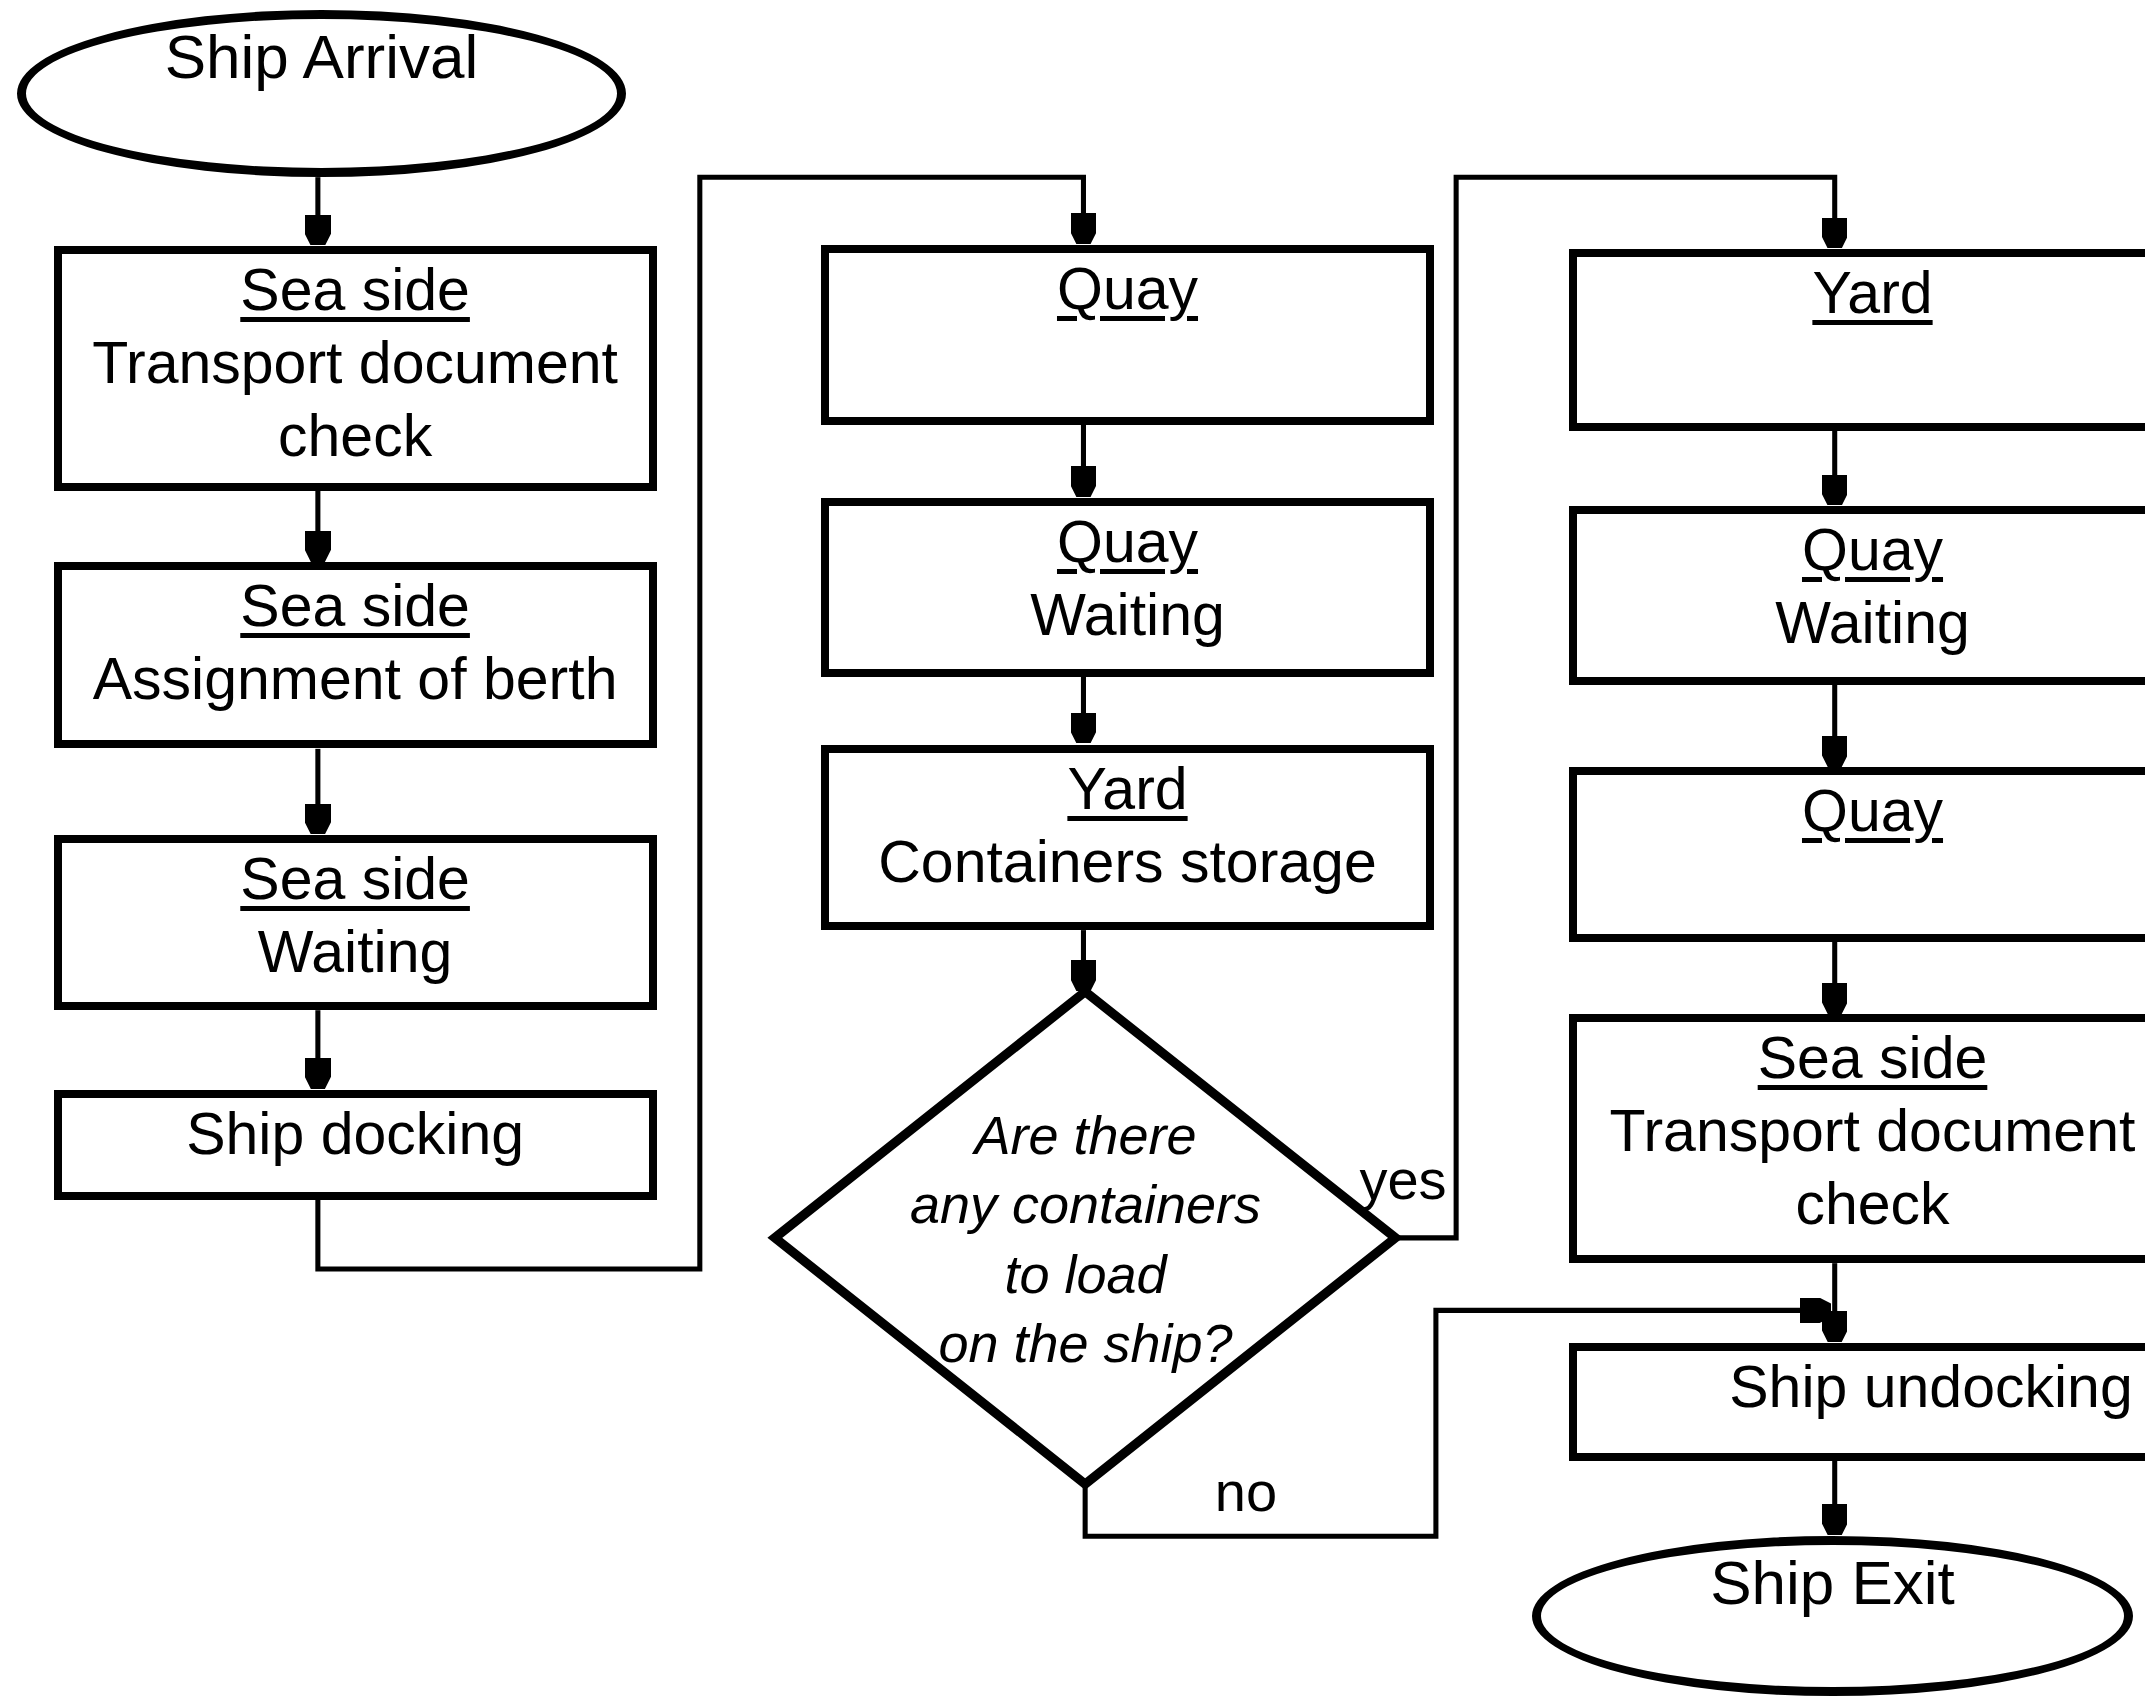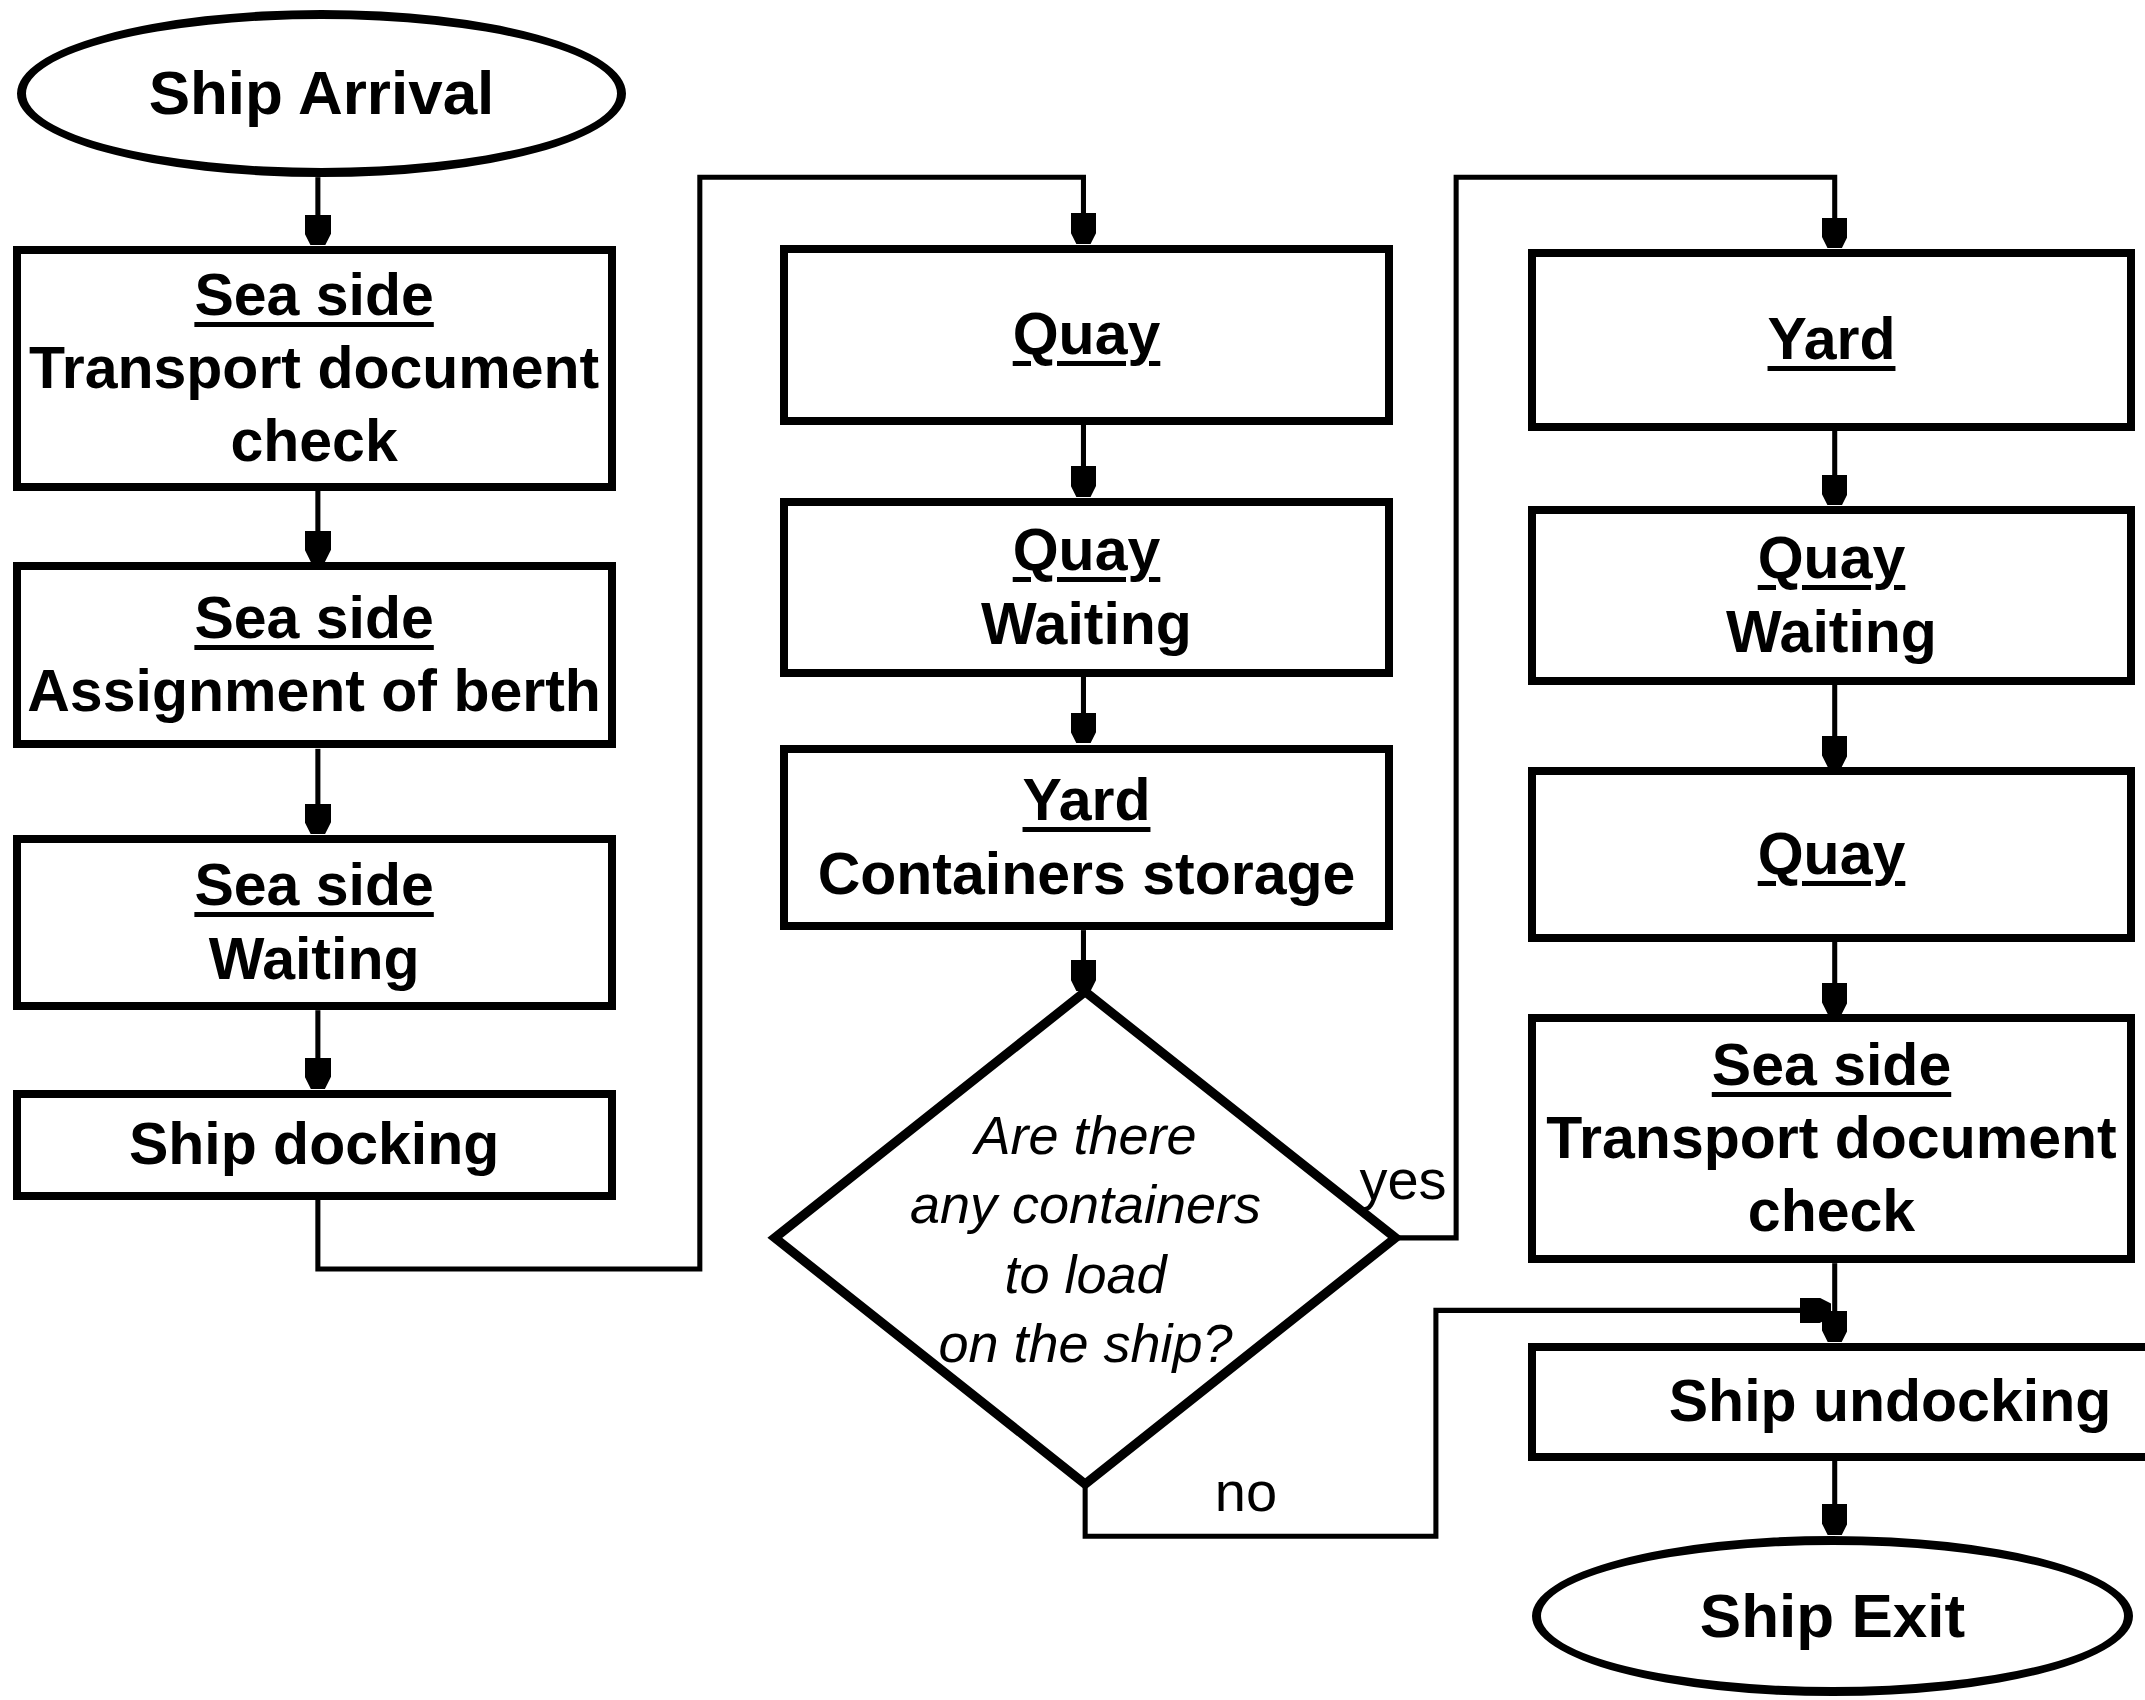--- a/index.html
+++ b/index.html
@@ -31,30 +31,30 @@
     fill: #ffffff;
     stroke-width: 11;
     stroke-linejoin: miter;
   }
   .node {
     position: absolute;
     box-sizing: border-box;
     display: flex;
     flex-direction: column;
     align-items: center;
-    justify-content: center;
+    justify-content: flex-start;
     text-align: center;
     background: #ffffff;
     line-height: 1.24;
     font-size: 59px;
     color: #000000;
-    font-weight: bold;
   }
   .box {
     border: 8.4px solid #000000;
+    margin-left: 41px;
   }
   .ellipse {
     border: 9.3px solid #000000;
     border-radius: 50%;
     font-size: 62px;
   }
   .heading {
     text-decoration: underline;
     text-decoration-thickness: 5px;
     text-underline-offset: 6.7px;

